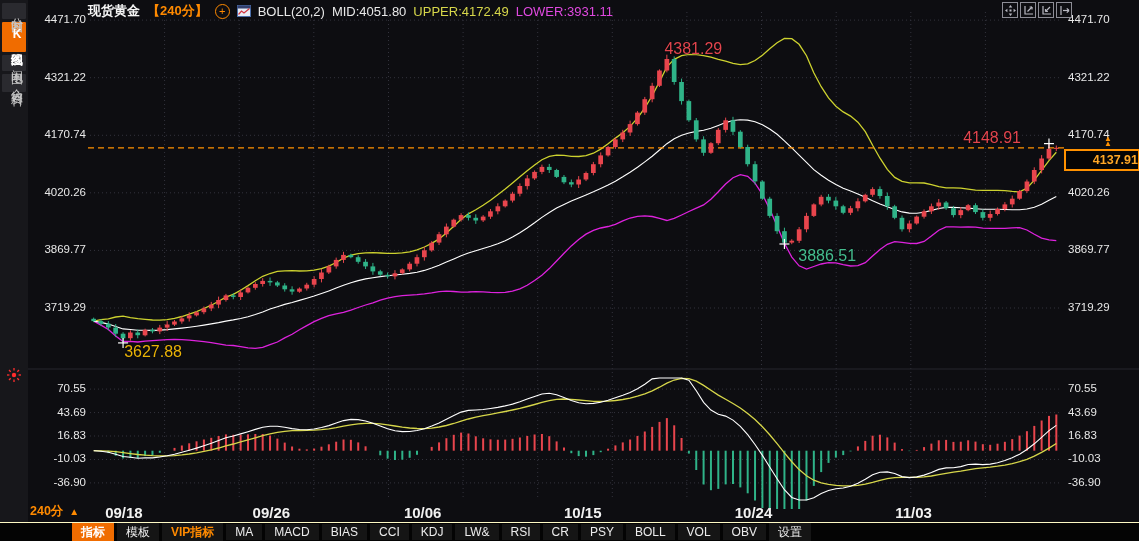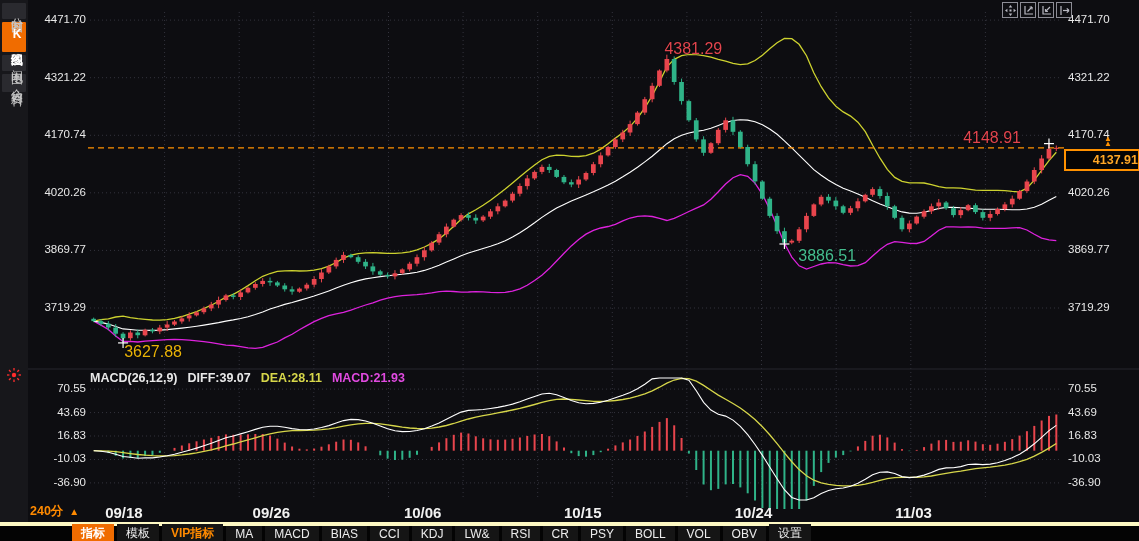--- a/index.html
+++ b/index.html
@@ -44,21 +44,21 @@
        display:flex;align-items:center;justify-content:flex-end;z-index:5;}
   #price-arrows{position:absolute;left:1104px;color:#ff9100;font-size:8px;line-height:5px;z-index:5;
        display:flex;flex-direction:column;align-items:center;}
   
   #period-tag{position:absolute;left:30px;top:503px;color:#ff8a00;font-weight:bold;font-size:12.5px;z-index:4;}
   #period-tag .arr{font-size:10px;margin-left:6px;}
   #watermark{position:absolute;right:16px;bottom:24px;font-size:40px;color:#a9aeb6;letter-spacing:2px;
        z-index:2;font-weight:400;}
   
   #toolbar{position:absolute;left:0;bottom:0;width:1139px;height:19px;background:#040404;z-index:7;
-       display:flex;align-items:center;padding-left:72px;box-sizing:border-box;border-top:4px solid #fef9c3;}
+       display:flex;align-items:center;padding-left:72px;box-sizing:border-box;border-top:1px solid #fef9c3;}
   .tb{color:#ececec;font-size:12px;padding:1px 9px;margin-right:3px;background:#151515;cursor:pointer;
        white-space:nowrap;}
   .tb.active{background:#f06c00;color:#fff;font-weight:bold;}
   .tb.vip{color:#ff8a00;font-weight:bold;}
   svg{display:block;}
 </style>
 </head>
 <body>
 
 <div id="app">
@@ -511,27 +511,37 @@
         <line x1="1" y1="8" x2="3.4" y2="8"></line>
           <line x1="12.6" y1="8" x2="15" y2="8"></line>
         <line x1="3" y1="3" x2="4.7" y2="4.7"></line>
           <line x1="11.3" y1="11.3" x2="13" y2="13"></line>
         <line x1="13" y1="3" x2="11.3" y2="4.7"></line>
           <line x1="4.7" y1="11.3" x2="3" y2="13"></line>
       </g>
     </svg>
   </aside>
 
-
-  <div id="macd-header">
-    <span class="md-title">MACD(26,12,9)</span>
-    <span class="md-title">DIFF:39.07</span>
-    <span class="md-dea">DEA:28.11</span>
-    <span class="md-macd">MACD:21.93</span>
+  <div id="main-header">
+    <span class="hd-symbol">现货黄金</span>
+    <span class="hd-period">【240分】</span>
+    <span class="circle-plus">
+        <span>+</span>
+      </span>
+    <svg width="14" height="12" viewBox="0 0 14 12">
+      <rect x="0.5" y="0.5" width="13" height="11" fill="#e8edf4" stroke="#4a6da8"></rect>
+      <rect x="0.5" y="0.5" width="13" height="3" fill="#33406e"></rect>
+      <polyline points="1.5,9.5 4.5,6 7,8 12.5,3.5" fill="none" stroke="#d3343e" stroke-width="1.2"></polyline>
+    </svg>
+    <span class="hd-white">BOLL(20,2)</span>
+    <span class="hd-white">MID:4051.80</span>
+    <span class="hd-upper">UPPER:4172.49</span>
+    <span class="hd-lower">LOWER:3931.11</span>
   </div>
+
 
   <div id="tr-icons">
     <div class="tr-btn">
       <svg width="11" height="11" viewBox="0 0 11 11" fill="#b9b9c2">
         <path d="M5.5 0 L7.3 2.4 H3.7 Z M5.5 11 L7.3 8.6 H3.7 Z M0 5.5 L2.4 3.7 V7.3 Z M11 5.5 L8.6 3.7 V7.3 Z M4.5 4.5 h2 v2 h-2 Z"></path>
       </svg>
     </div>
     <div class="tr-btn">
       <svg width="11" height="11" viewBox="0 0 11 11" fill="none" stroke="#b9b9c2" stroke-width="1.2">
         <path d="M2 1 V9 H10"></path>

